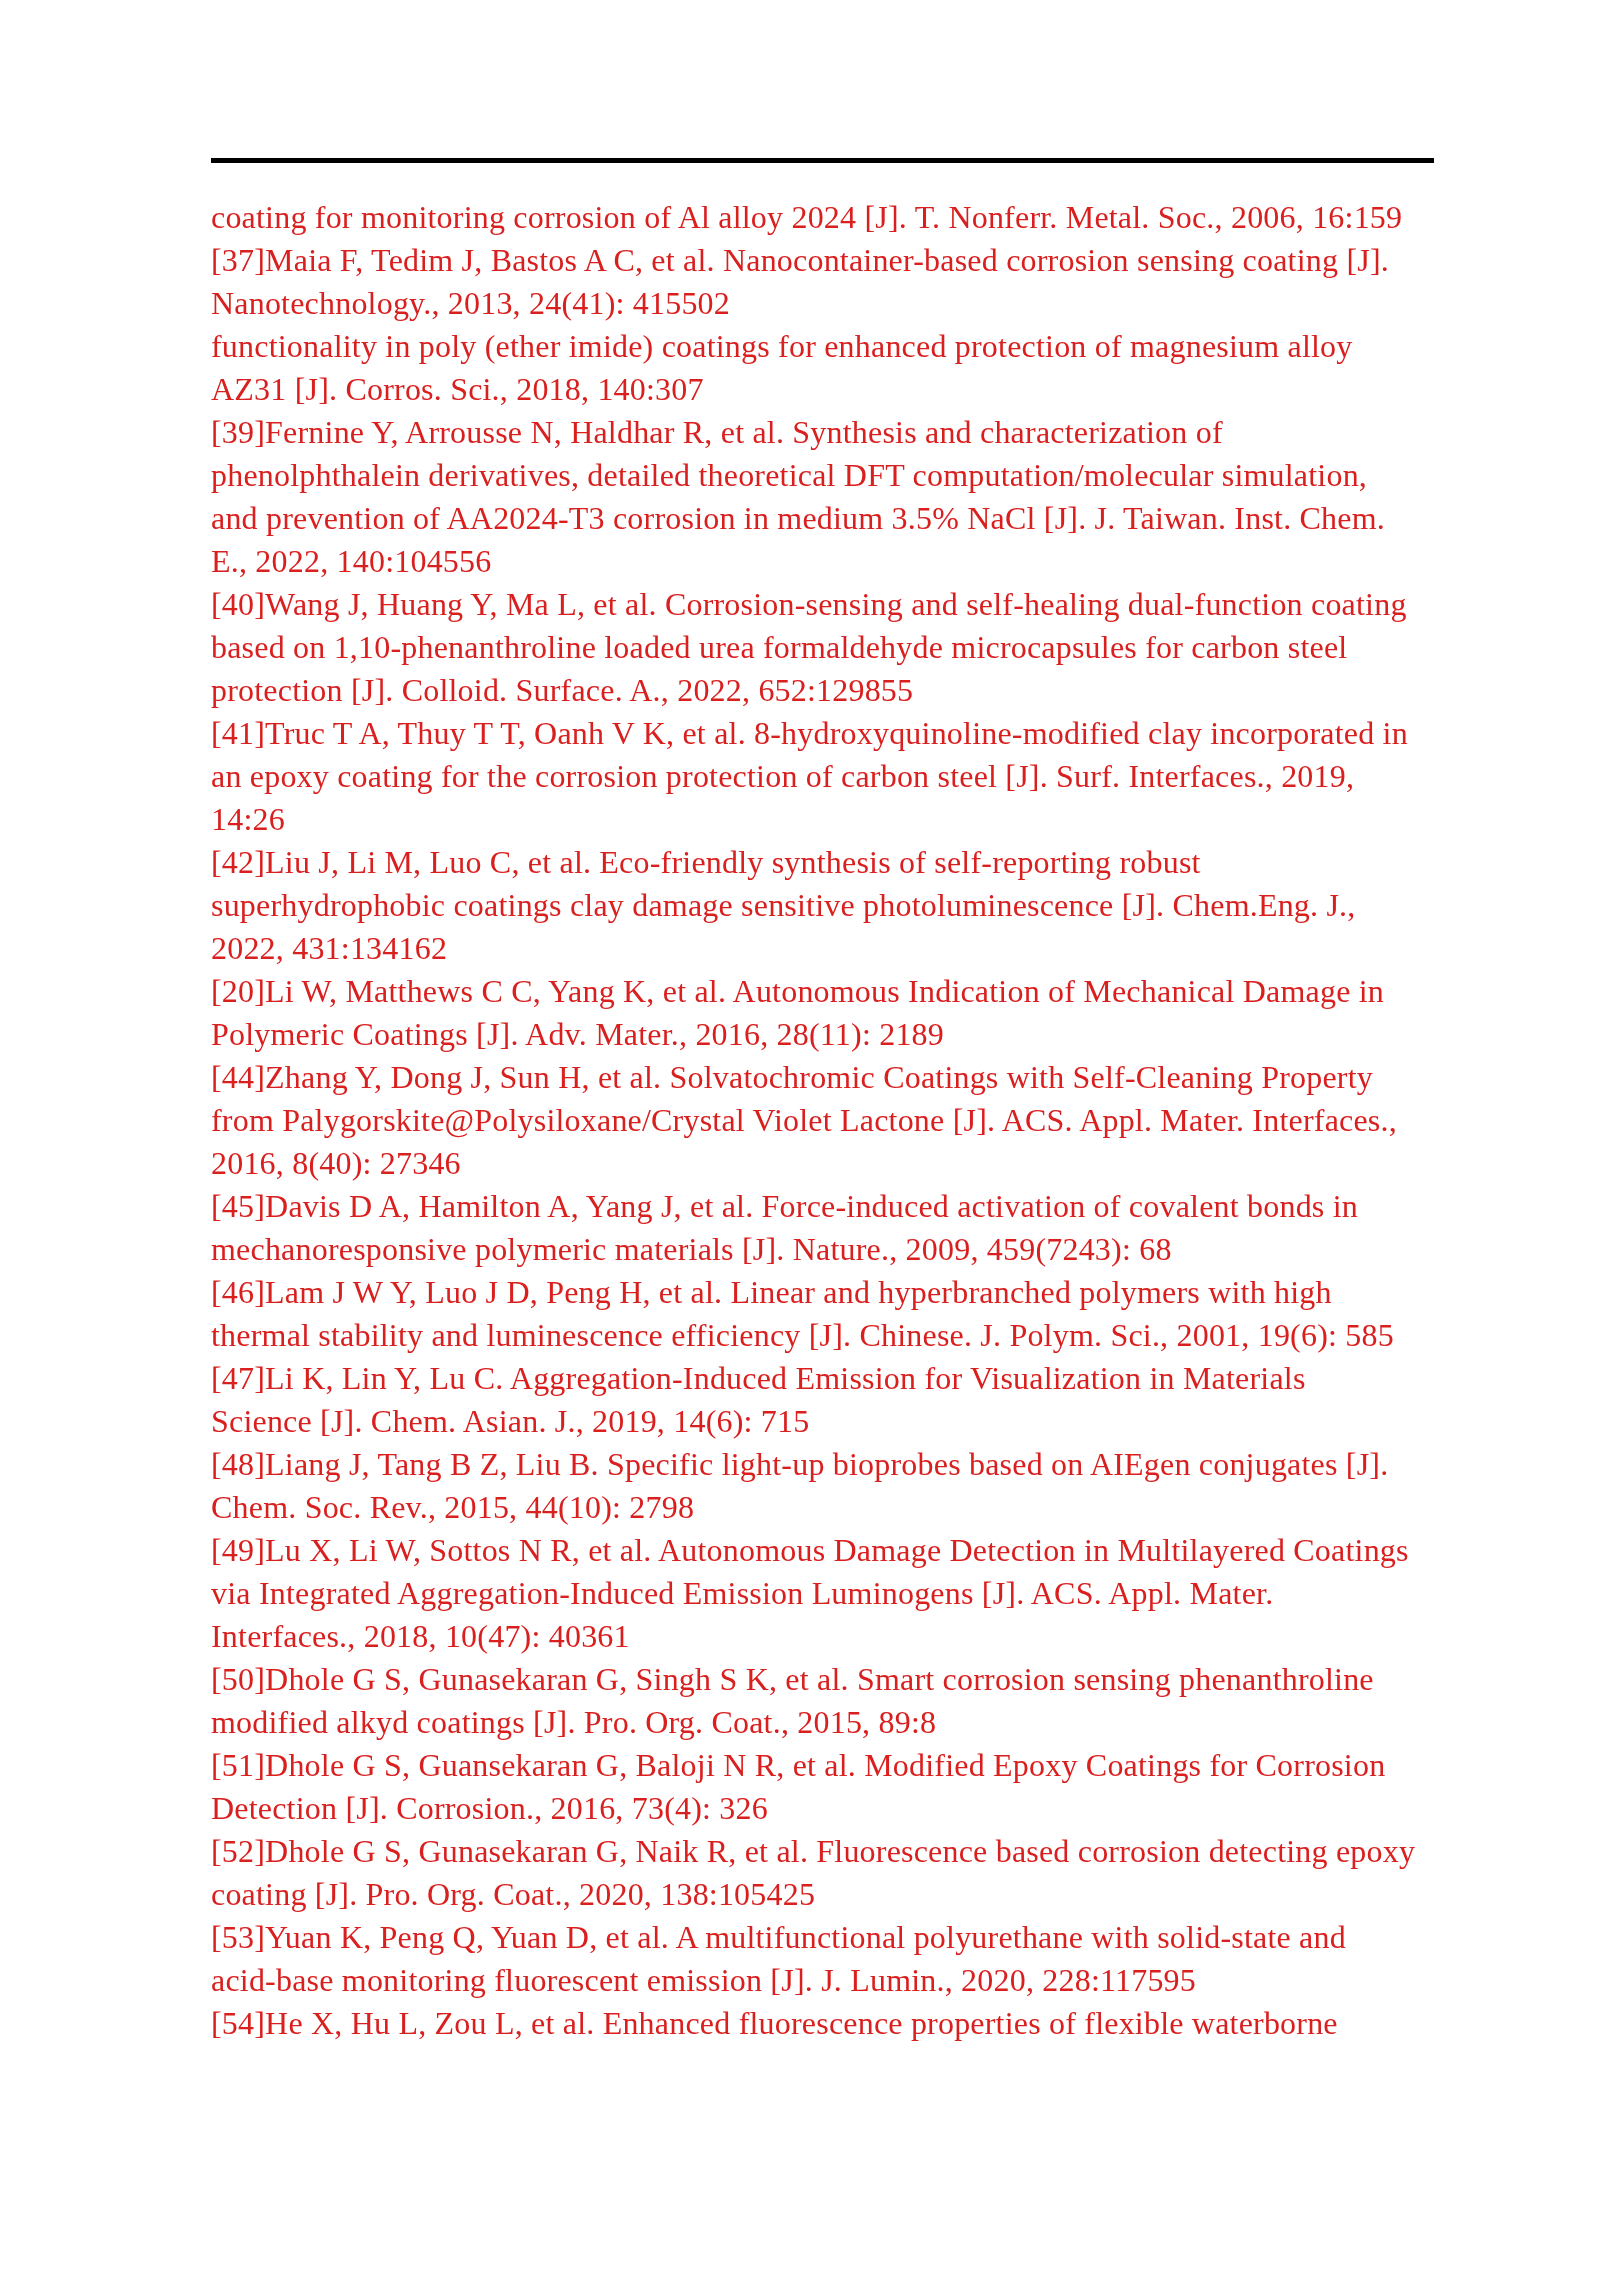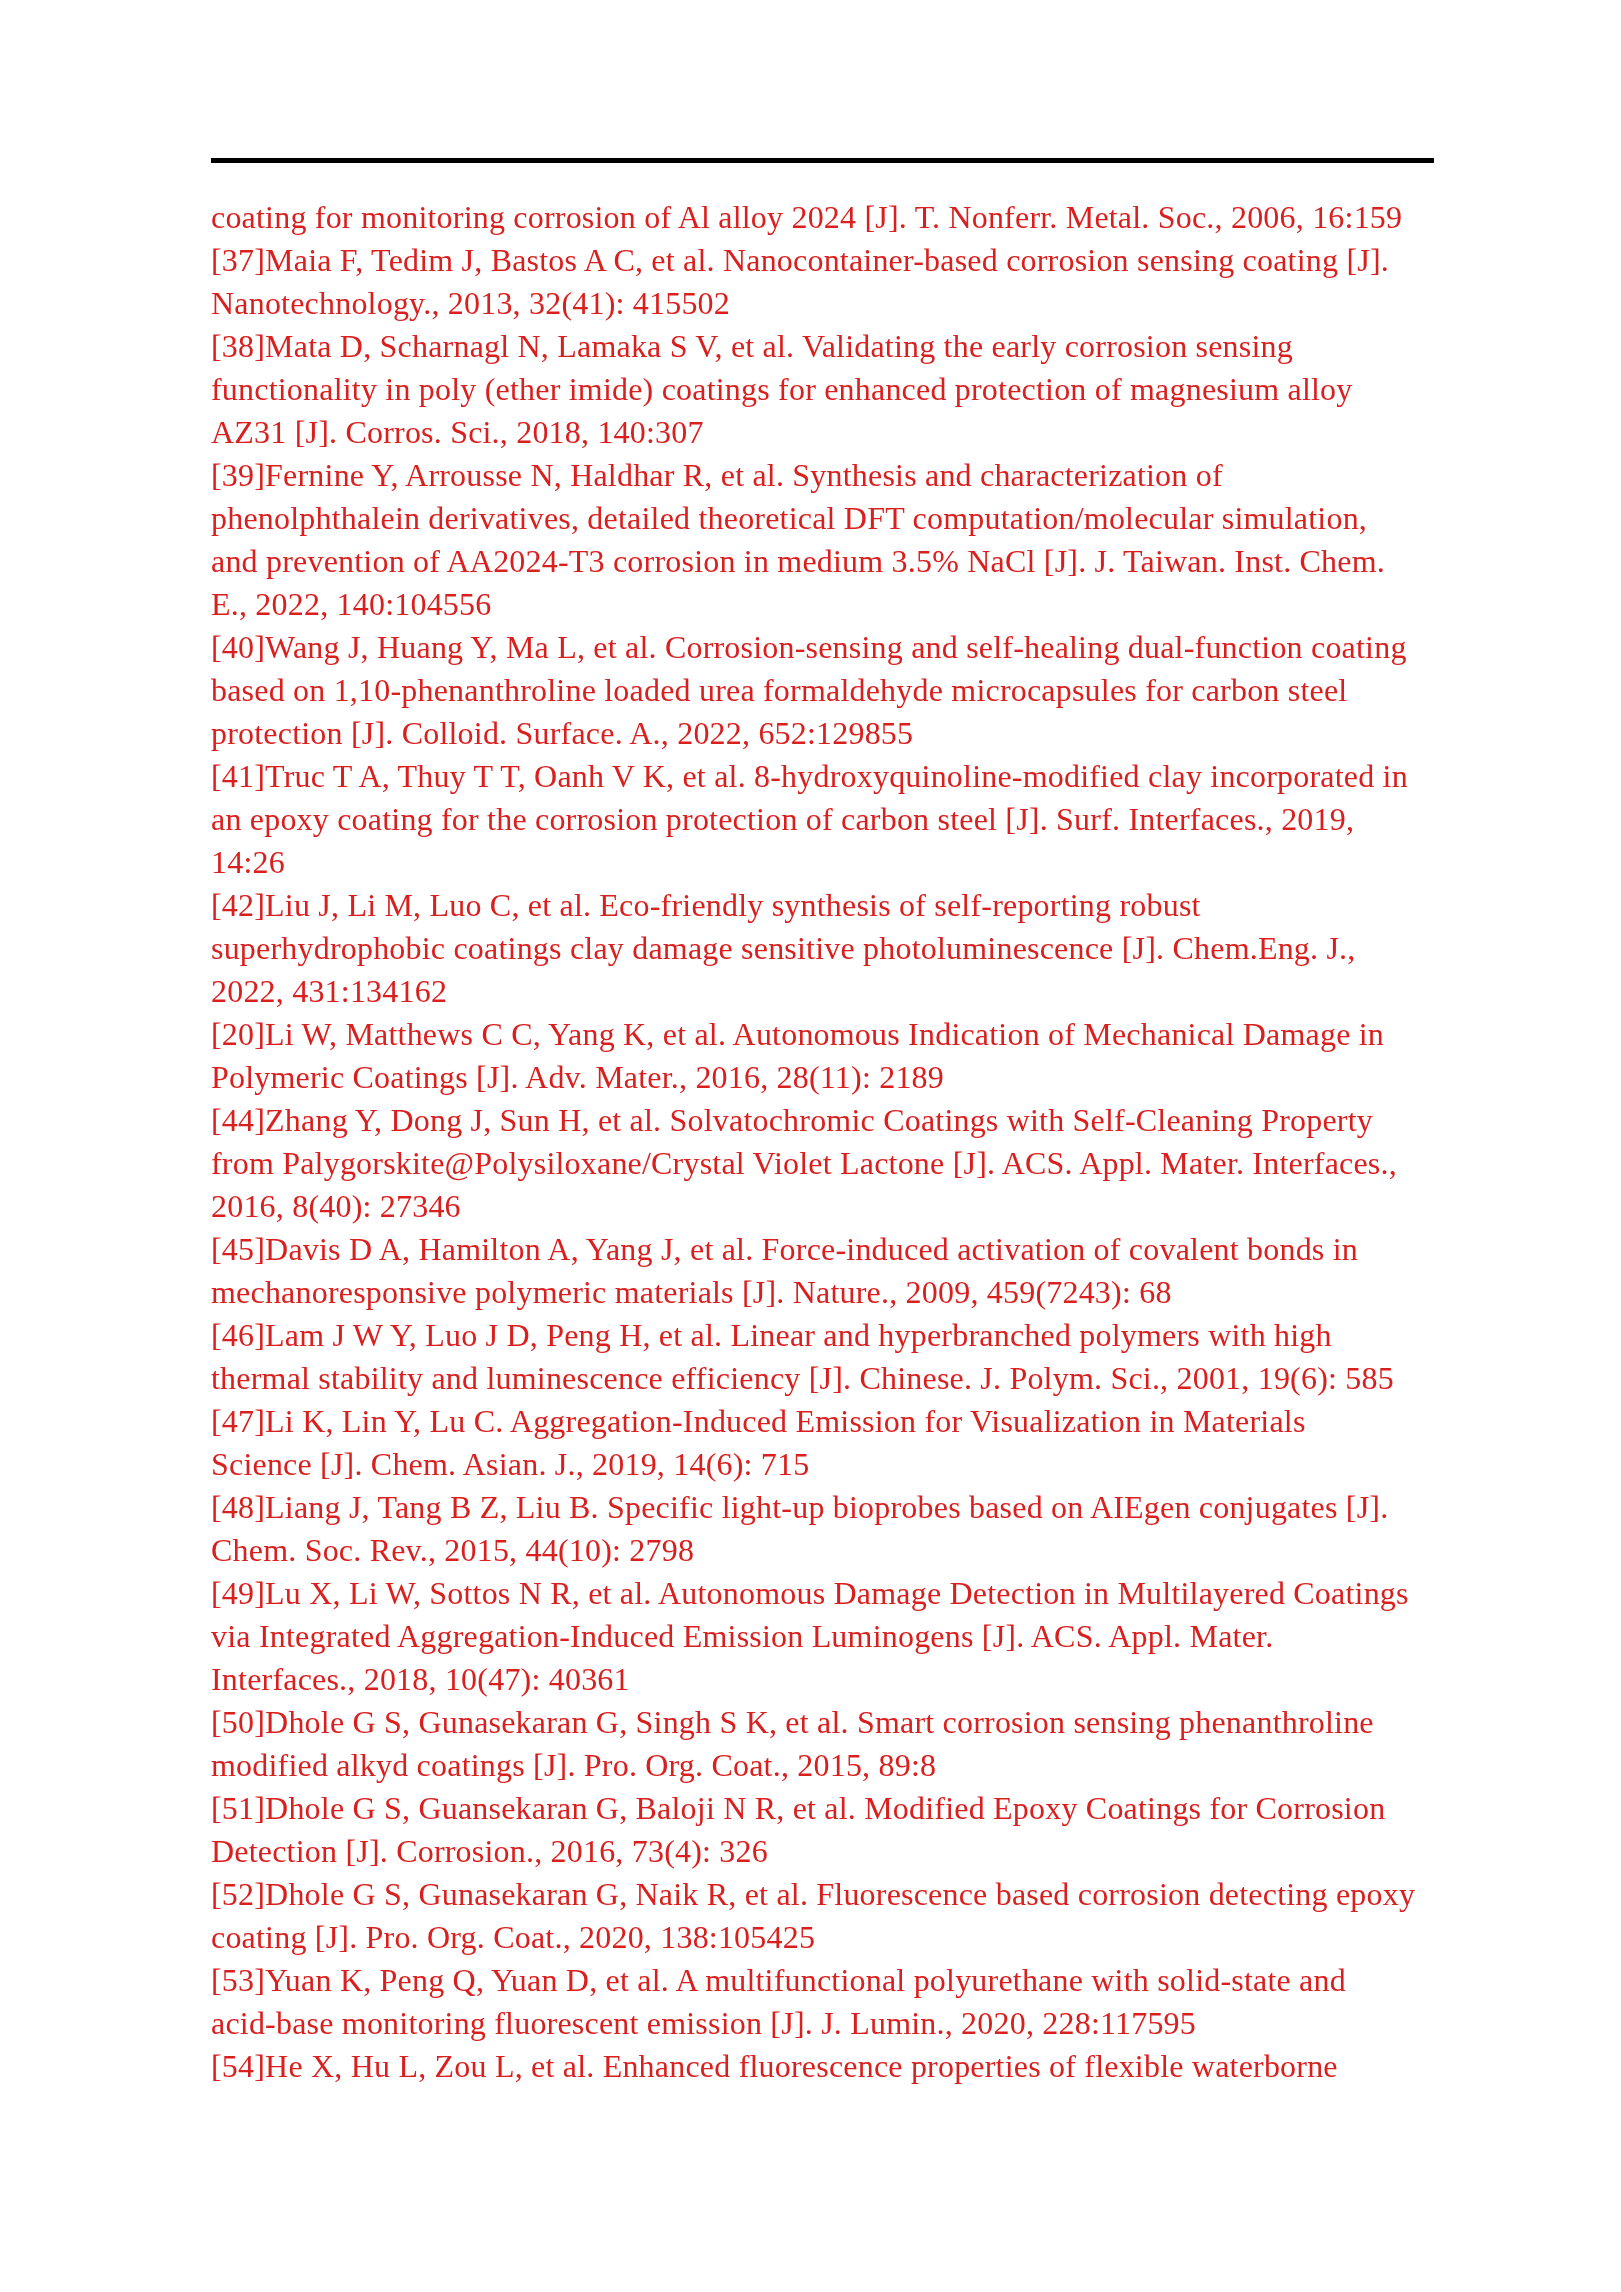--- a/index.html
+++ b/index.html
@@ -38,22 +38,21 @@
   }
 </style>
 </head>
 <body>
 
 <div class="page">
   <div class="header-rule"></div>
   <div class="references">
       <div class="reference-line">coating for monitoring corrosion of Al alloy 2024 [J]. T. Nonferr. Metal. Soc., 2006, 16:159</div>
       <div class="reference-line">[37]Maia F, Tedim J, Bastos A C, et al. Nanocontainer-based corrosion sensing coating [J].</div>
-      <div class="reference-line">Nanotechnology., 2013, 32(41): 415502</div>
-      <div class="reference-line">[38]Mata D, Scharnagl N, Lamaka S V, et al. Validating the early corrosion sensing</div>
+      <div class="reference-line">Nanotechnology., 2013, 24(41): 415502</div>
       <div class="reference-line">functionality in poly (ether imide) coatings for enhanced protection of magnesium alloy</div>
       <div class="reference-line">AZ31 [J]. Corros. Sci., 2018, 140:307</div>
       <div class="reference-line">[39]Fernine Y, Arrousse N, Haldhar R, et al. Synthesis and characterization of</div>
       <div class="reference-line">phenolphthalein derivatives, detailed theoretical DFT computation/molecular simulation,</div>
       <div class="reference-line">and prevention of AA2024-T3 corrosion in medium 3.5% NaCl [J]. J. Taiwan. Inst. Chem.</div>
       <div class="reference-line">E., 2022, 140:104556</div>
       <div class="reference-line">[40]Wang J, Huang Y, Ma L, et al. Corrosion-sensing and self-healing dual-function coating</div>
       <div class="reference-line">based on 1,10-phenanthroline loaded urea formaldehyde microcapsules for carbon steel</div>
       <div class="reference-line">protection [J]. Colloid. Surface. A., 2022, 652:129855</div>
       <div class="reference-line">[41]Truc T A, Thuy T T, Oanh V K, et al. 8-hydroxyquinoline-modified clay incorporated in</div>

